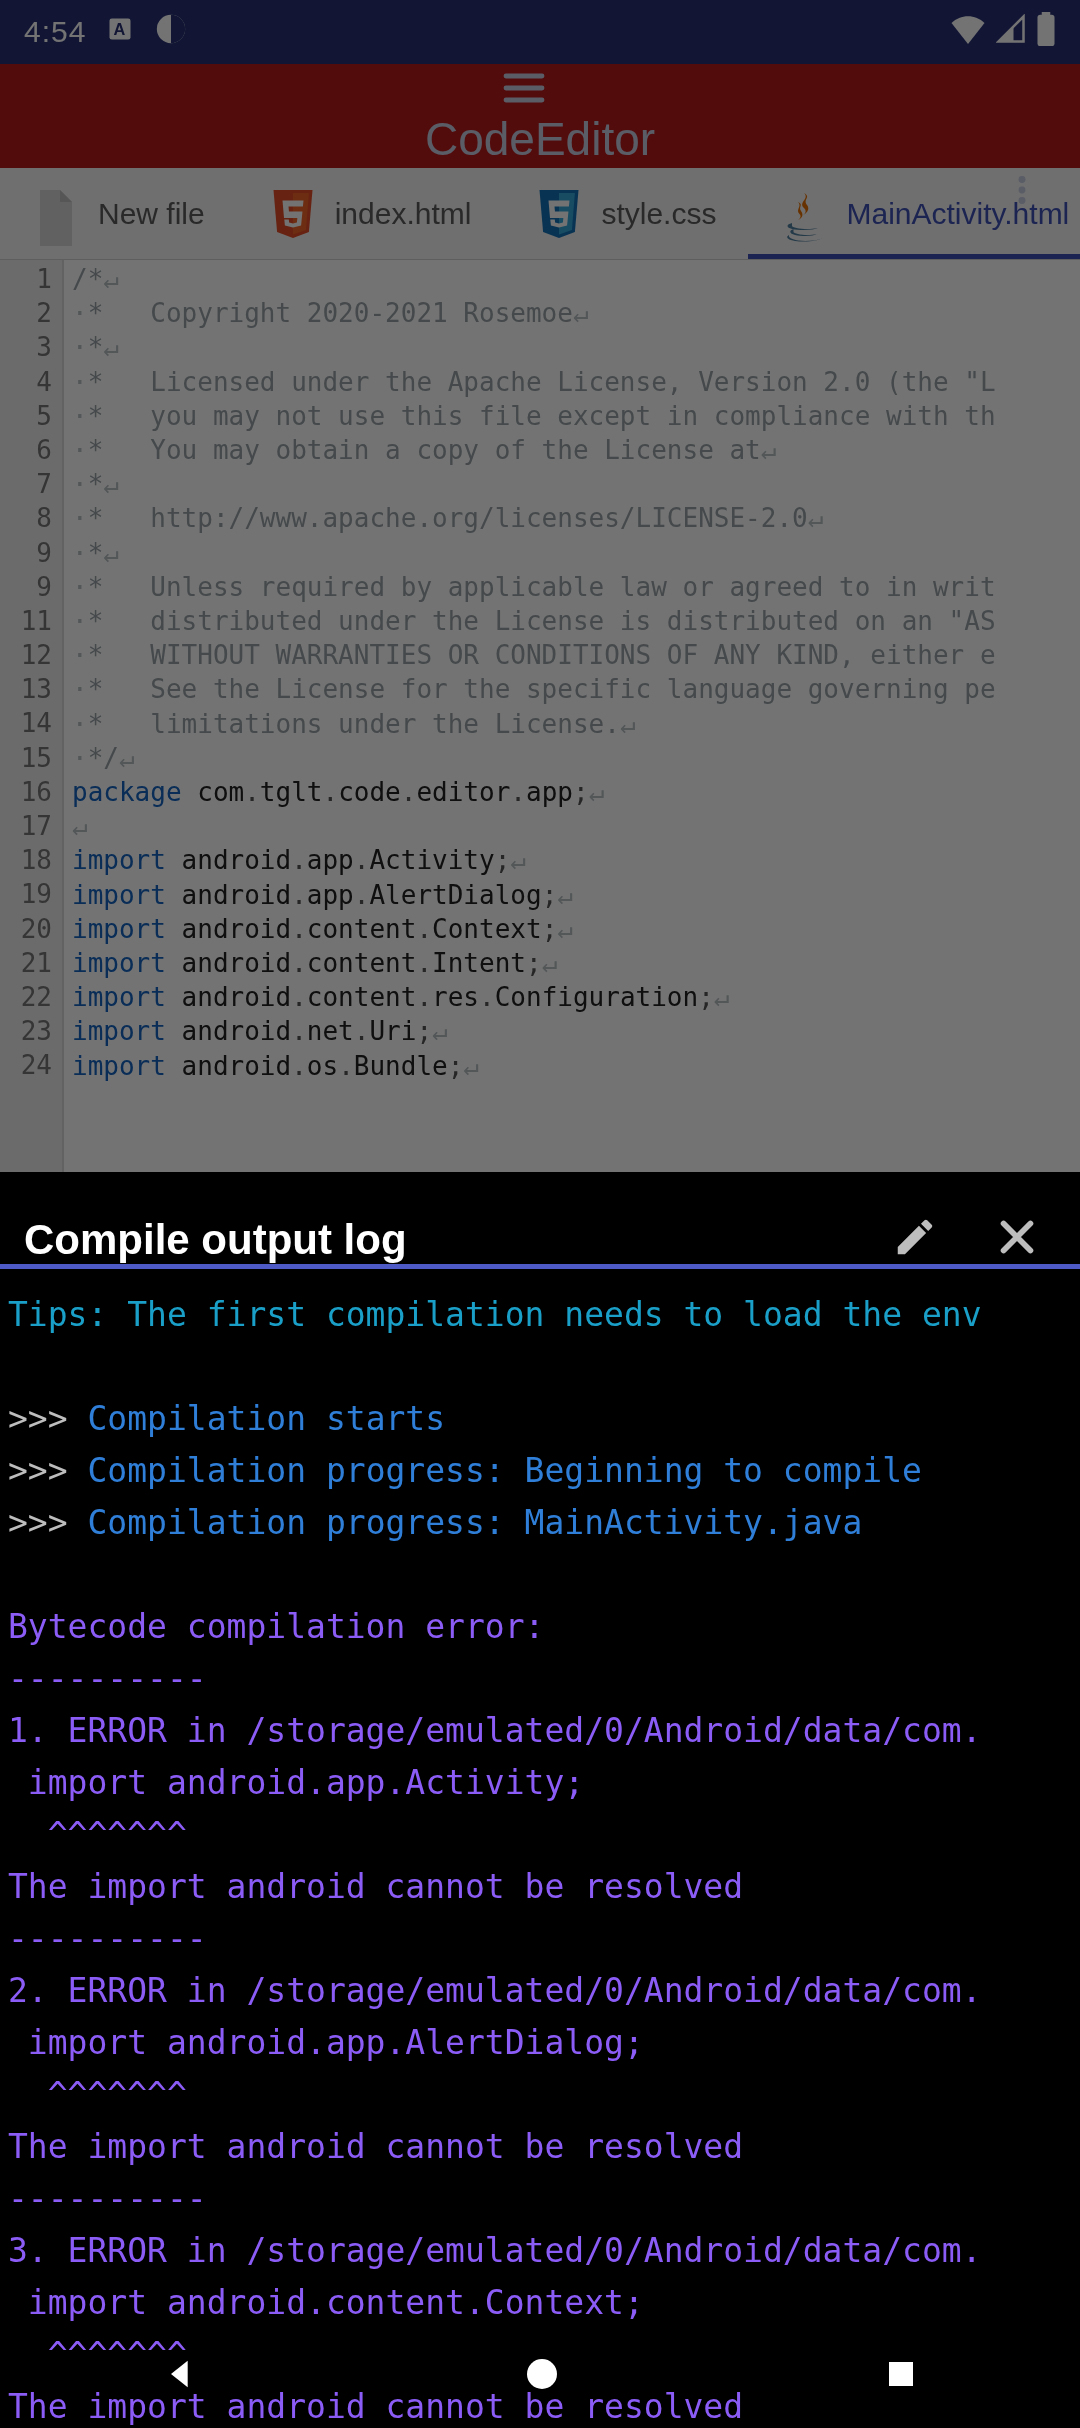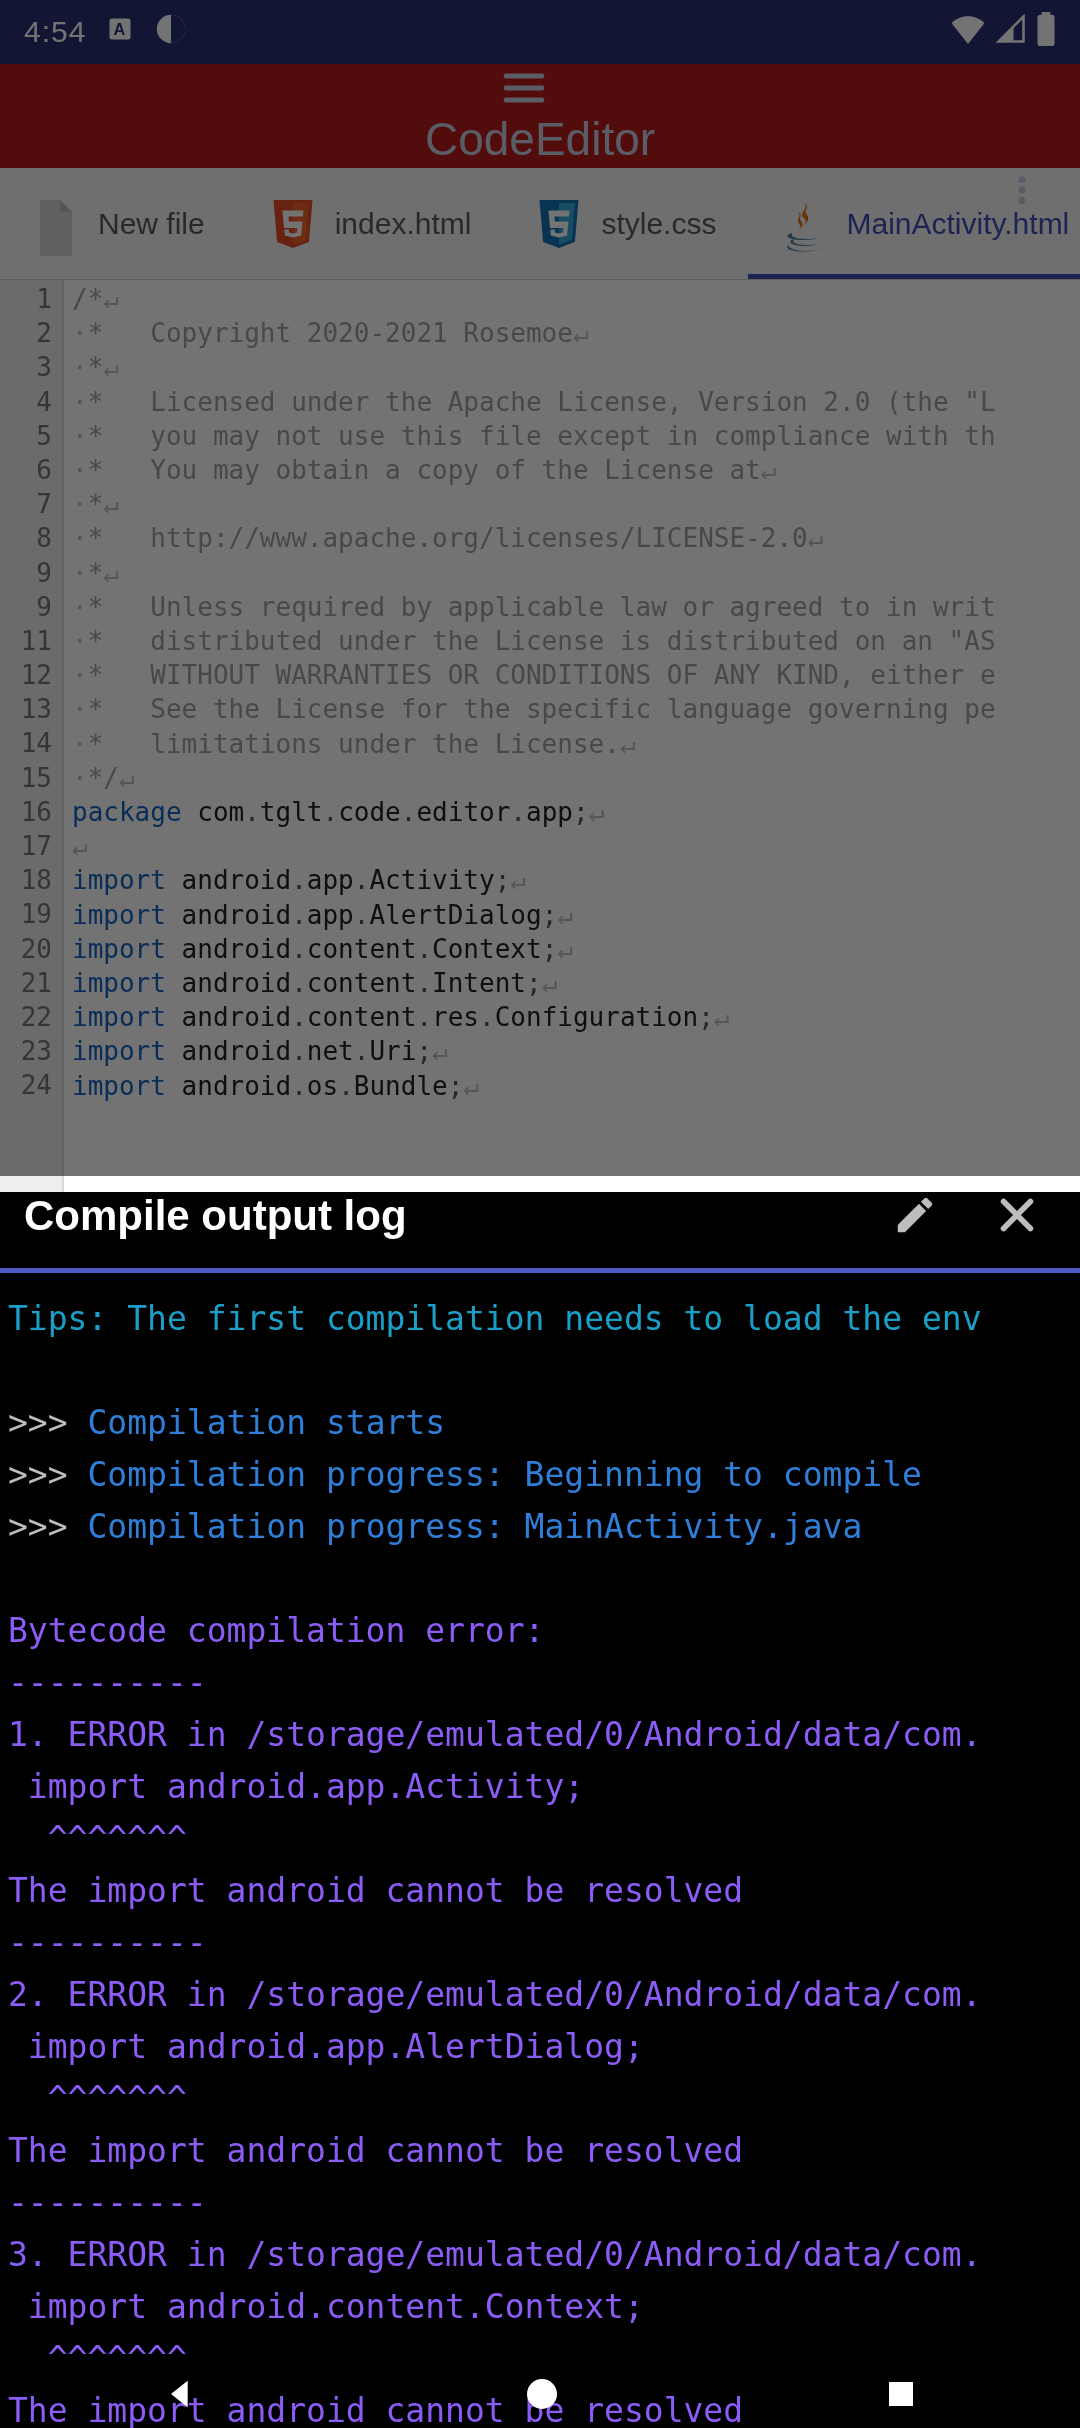--- a/index.html
+++ b/index.html
@@ -30,21 +30,21 @@
     padding: 0 24px;
     color: #cfd3e6;
     flex-direction: column;
   }
   .app-bar .hamburger { width: 48px; height: 48px; margin-right: 56px; margin-left: 24px; }
   .app-title { font-size: 46px; font-weight: 500; color: #c7cce2; }
   .app-bar .more { margin-left: auto; margin-right: 16px; }
 
   
   .tabs {
-    height: 112px;
+    height: 92px;
     background: #f5f5f5;
     display: flex;
     align-items: stretch;
     border-bottom: 1px solid #d0d0d2;
     overflow: hidden;
   }
   .tab {
     display: flex;
     align-items: center;
     gap: 18px;
@@ -107,23 +107,23 @@
     background: rgba(0,0,0,0.55);
     pointer-events: none;
   }
 
   
   .panel {
     background: #000;
     height: 1156px;
   }
   .panel-header {
-    height: 81px;
-    display: flex;
-    align-items: flex-start;
+    height: 97px;
+    display: flex;
+    align-items: flex-end;
     padding: 0 24px;
     border-bottom: 5px solid #4e5ac6;
   }
   .panel-title { color: #fff; font-size: 42px; font-weight: 700; }
   .panel-actions { margin-left: auto; display: flex; align-items: center; gap: 56px; margin-right: 16px; }
   .panel-actions svg { width: 46px; height: 46px; }
 
   .panel-body {
     padding: 20px 8px 0 8px;
     font-family: monospace;

